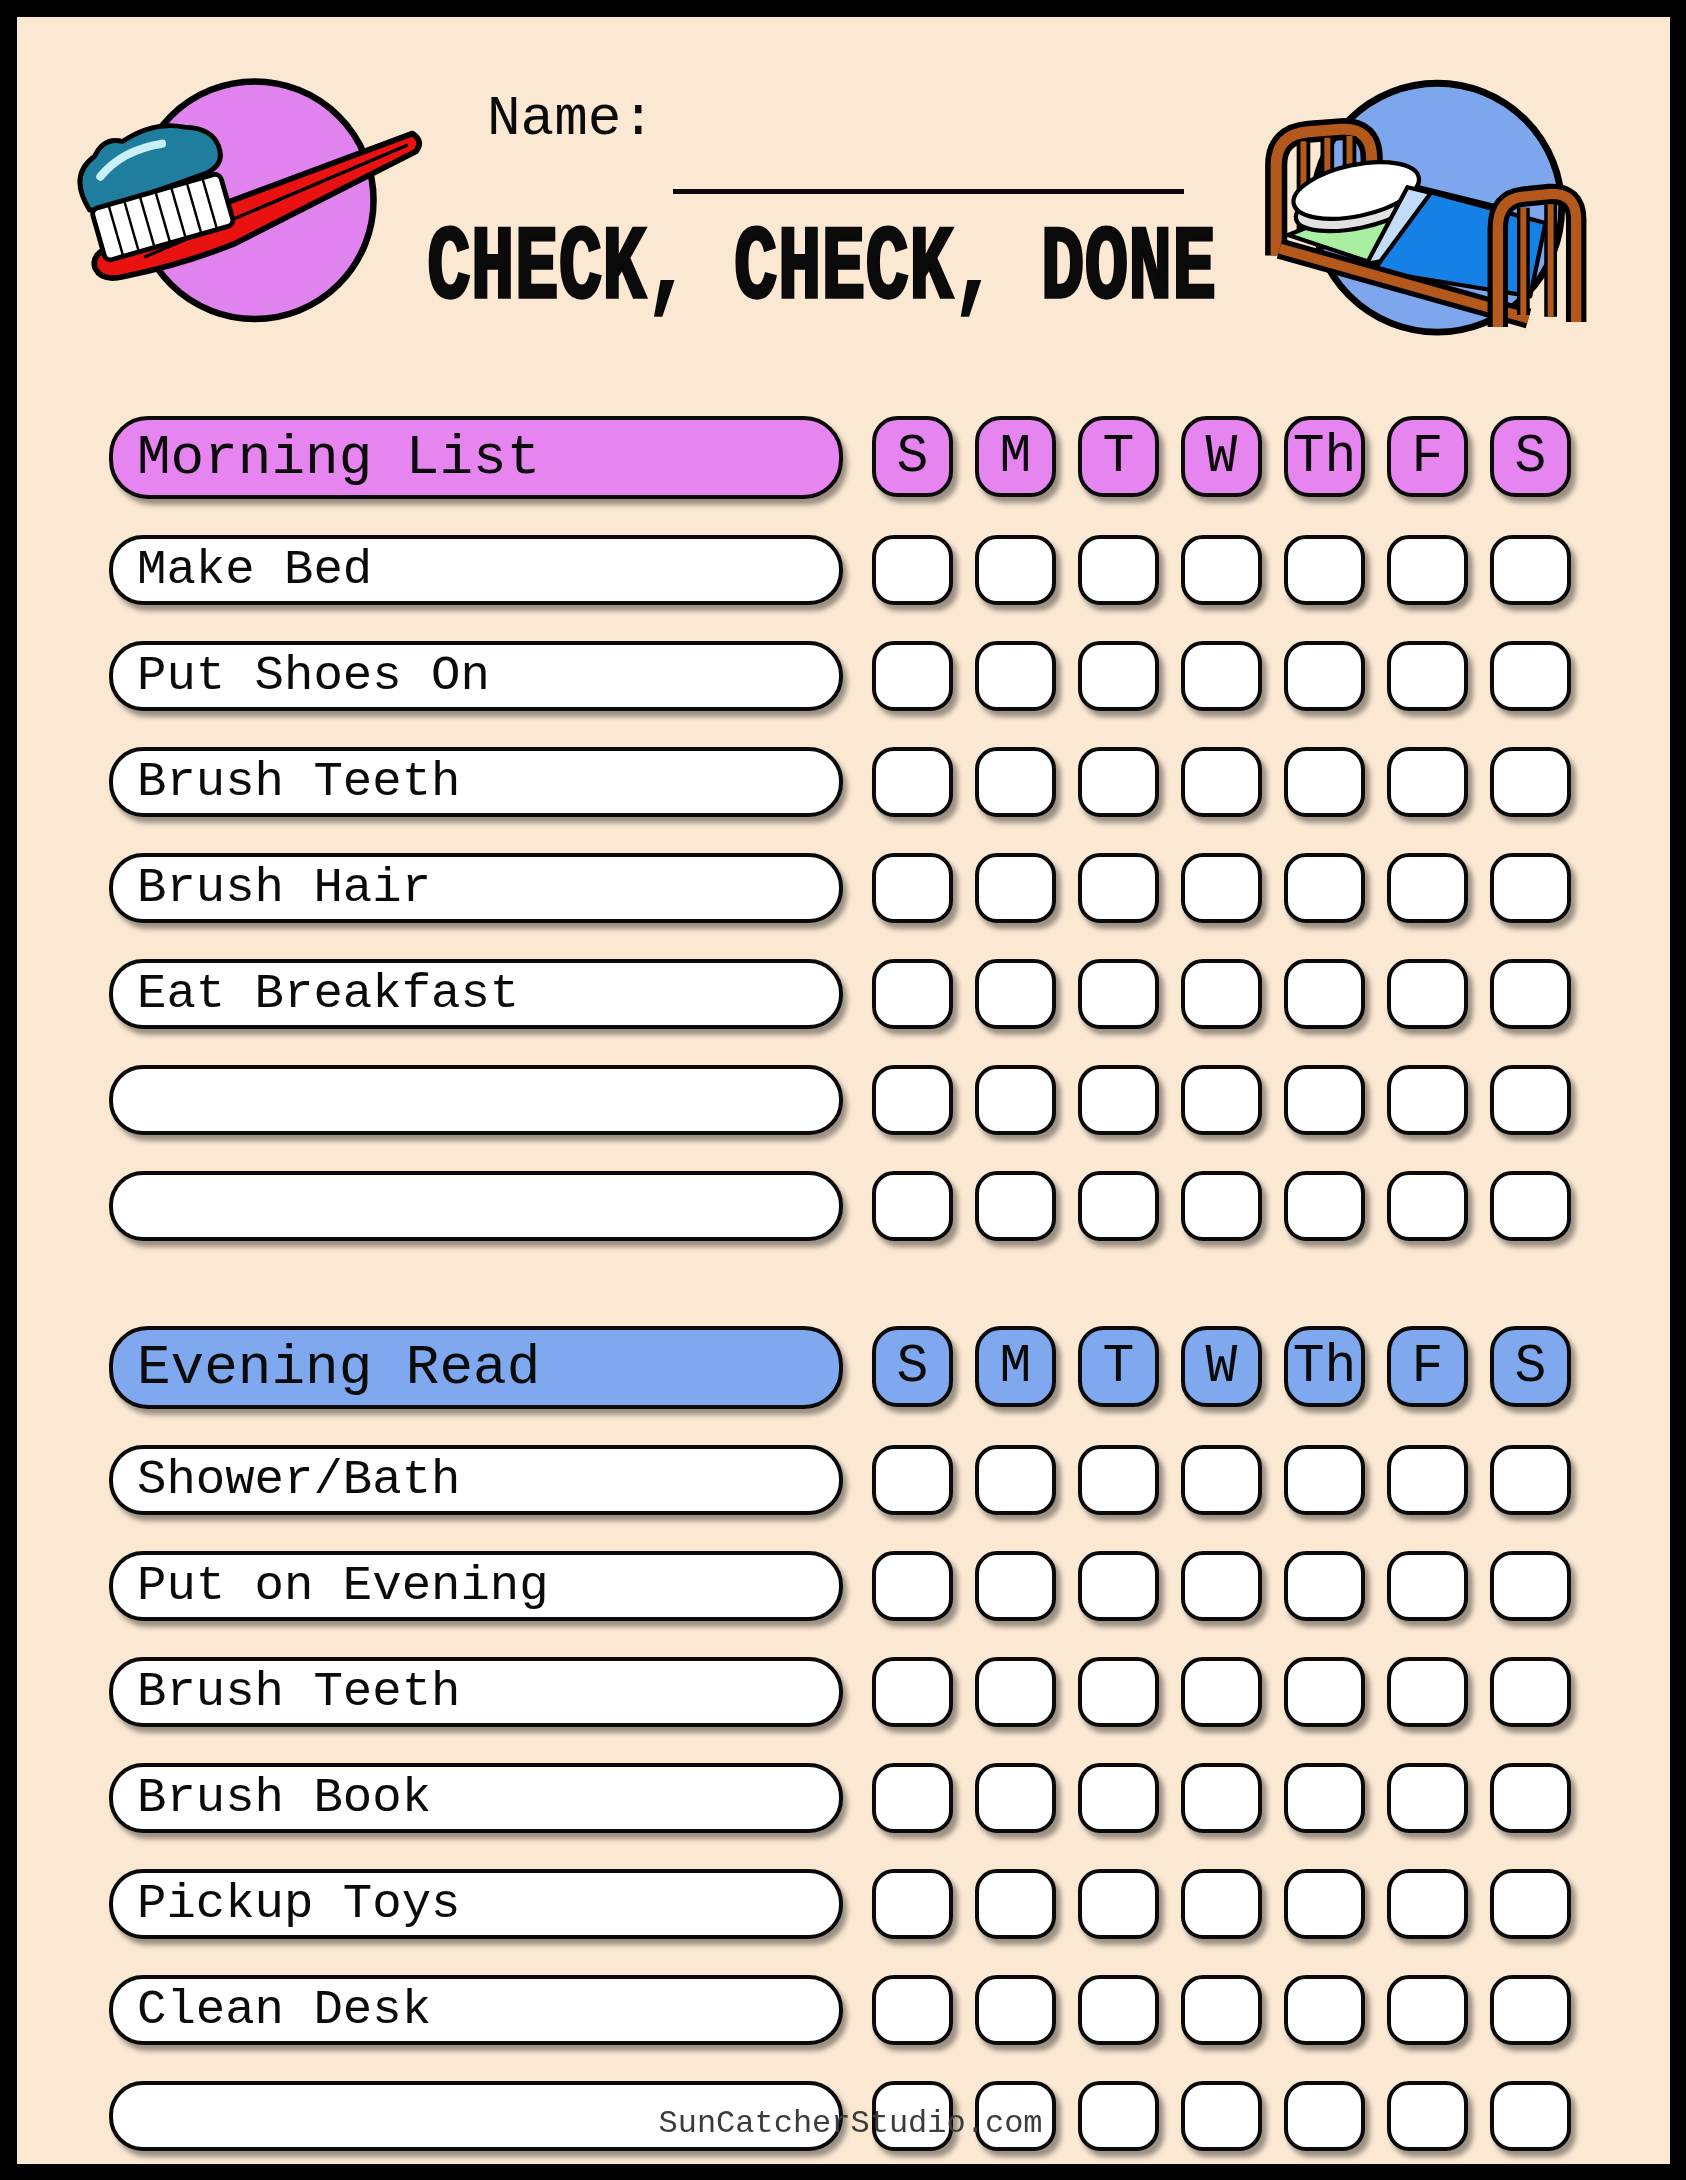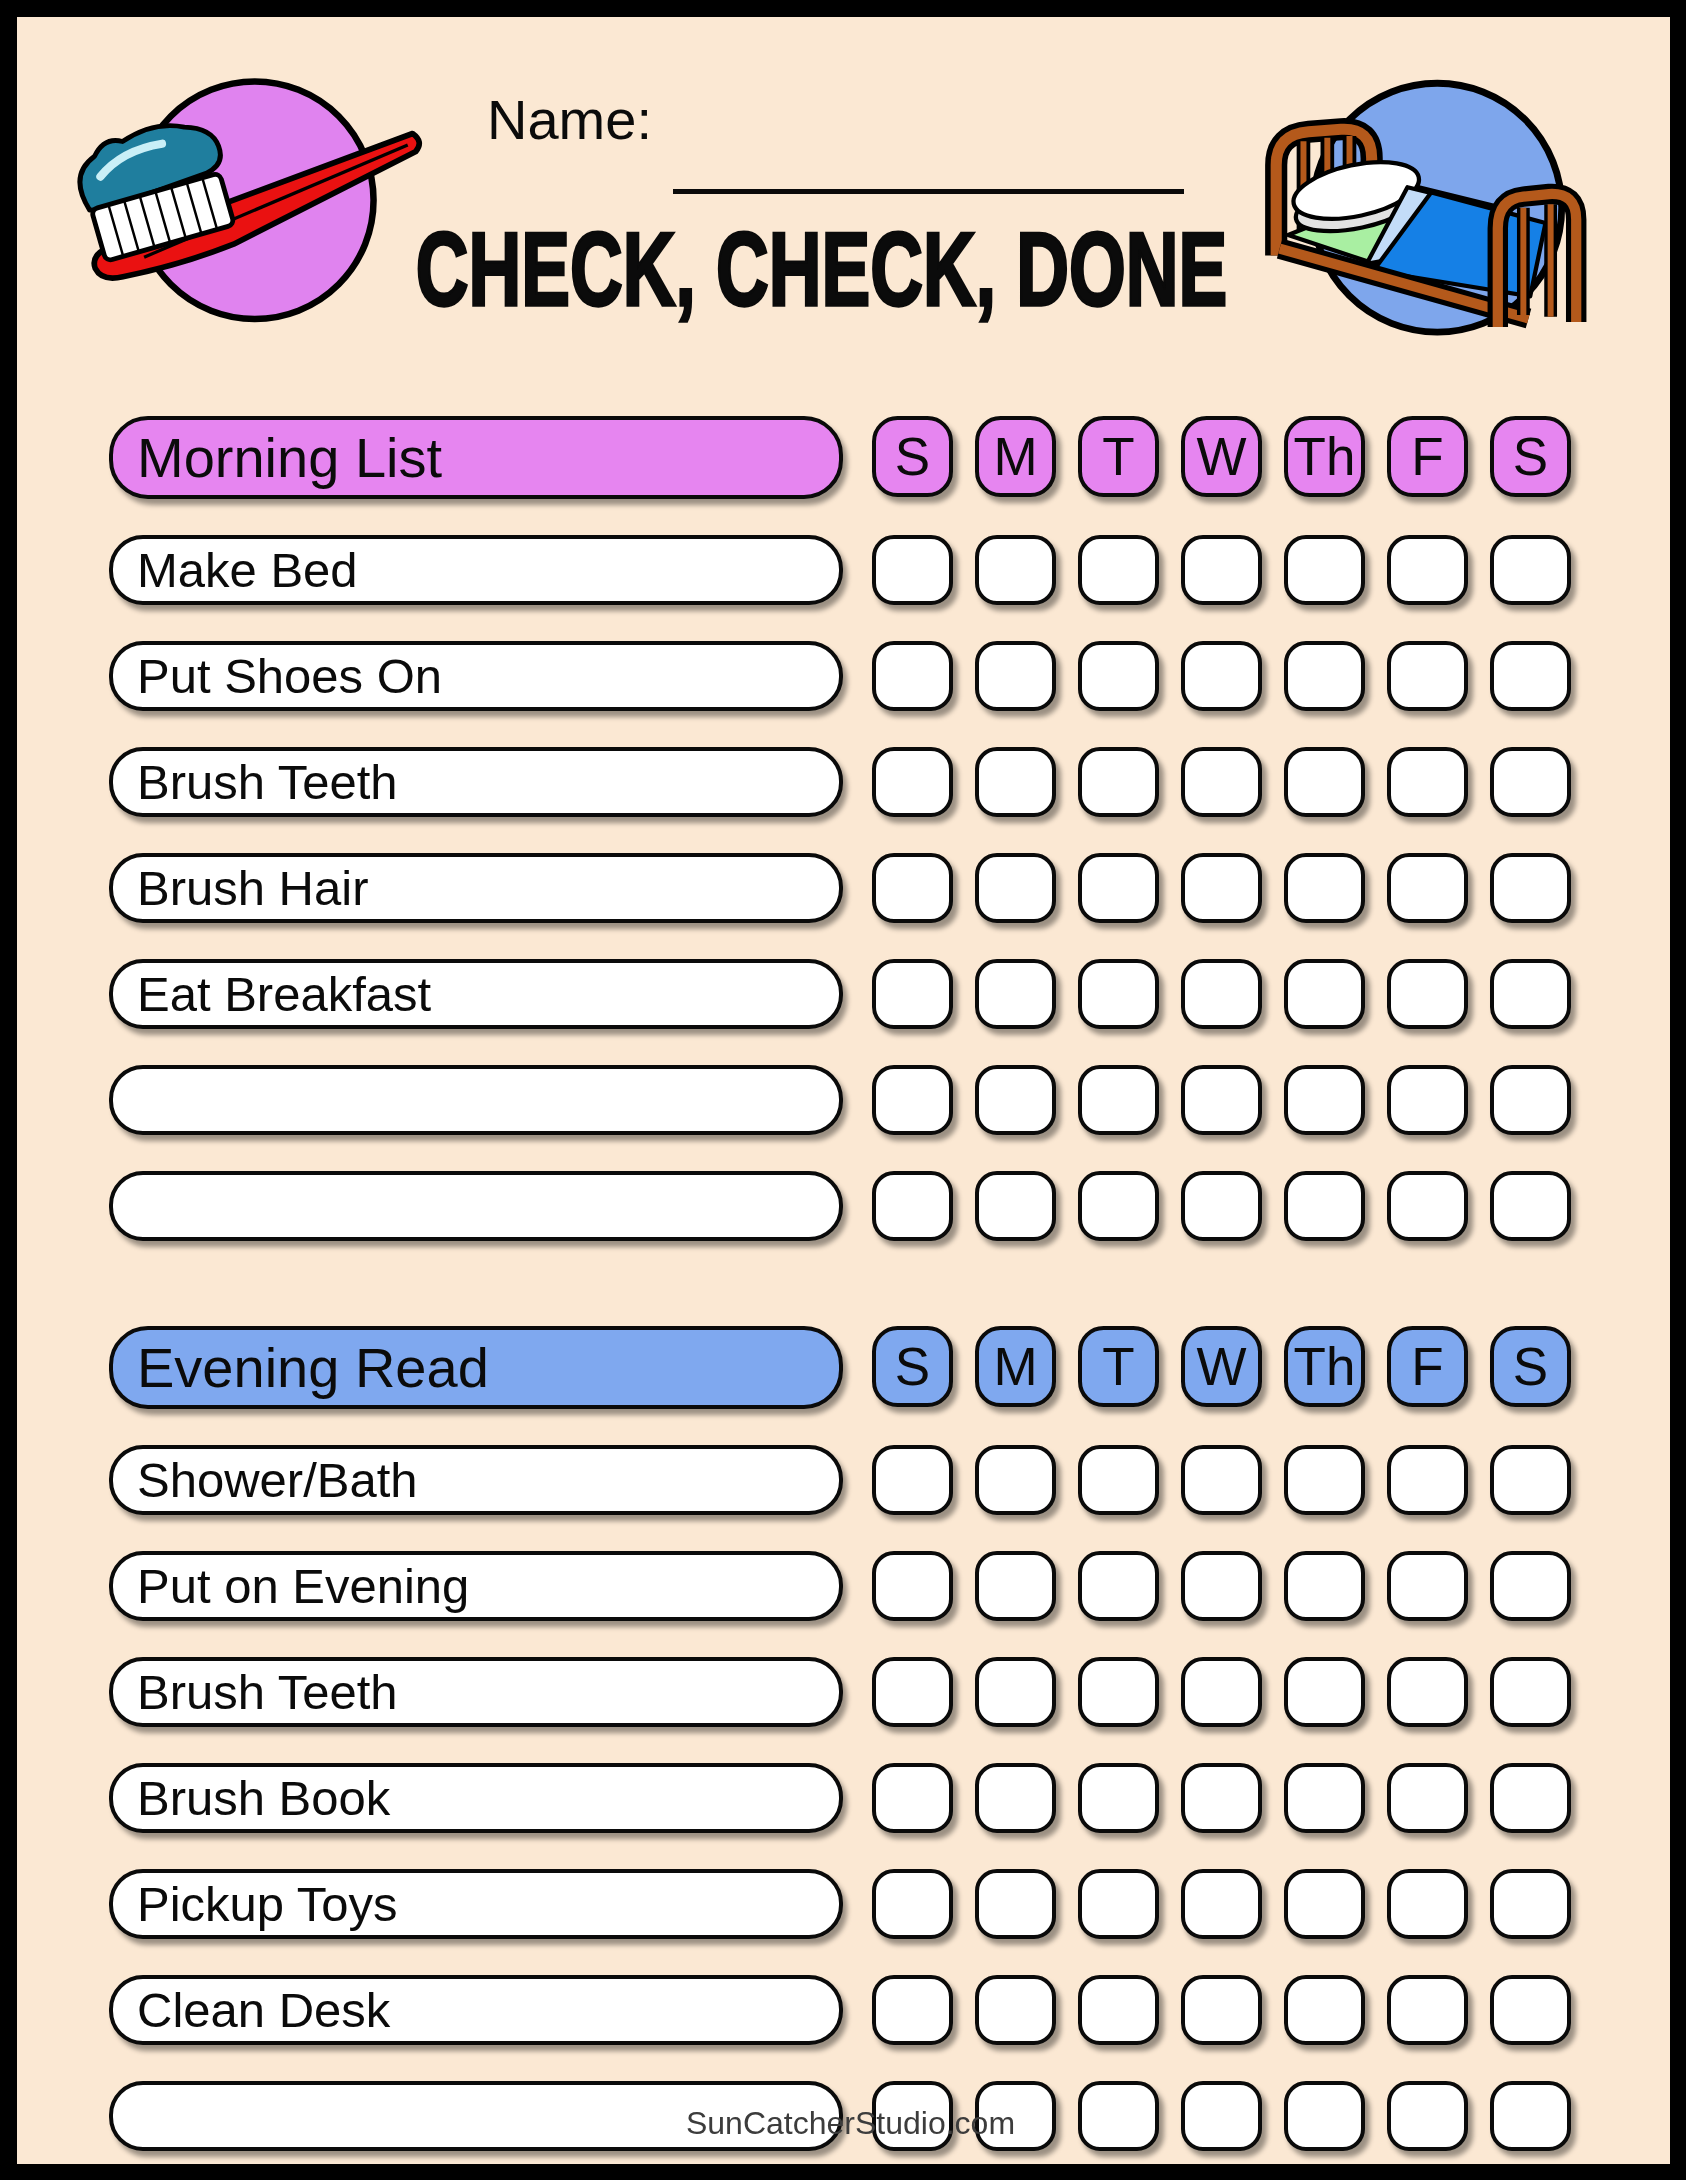--- a/index.html
+++ b/index.html
@@ -3,21 +3,21 @@
 <meta charset="utf-8">
 <style>
   html,body { margin:0; padding:0; background:#cfcfcf; }
   .page {
     position:relative;
     width:1687px; height:2181px;
     box-sizing:border-box;
     background:var(--page-bg,#FBE8D3);
     border:17px solid var(--frame,#000);
     margin:0 auto;
-    font-family:Liberation Sans, sans-serif;
+    font-family:Liberation Mono, monospace;
     color:#0b0b0b;
     overflow:hidden;
   }
   
   .icon-wrap { position:absolute; }
   .icon-toothbrush { left:49px; top:44px; width:358px; height:298px; }
   .icon-bed { left:1220px; top:44px; width:375px; height:307px; }
   .name-row { position:absolute; left:470px; top:70px; font-size:56px; }
   .name-underline {
     position:absolute; left:656px; top:128px;

